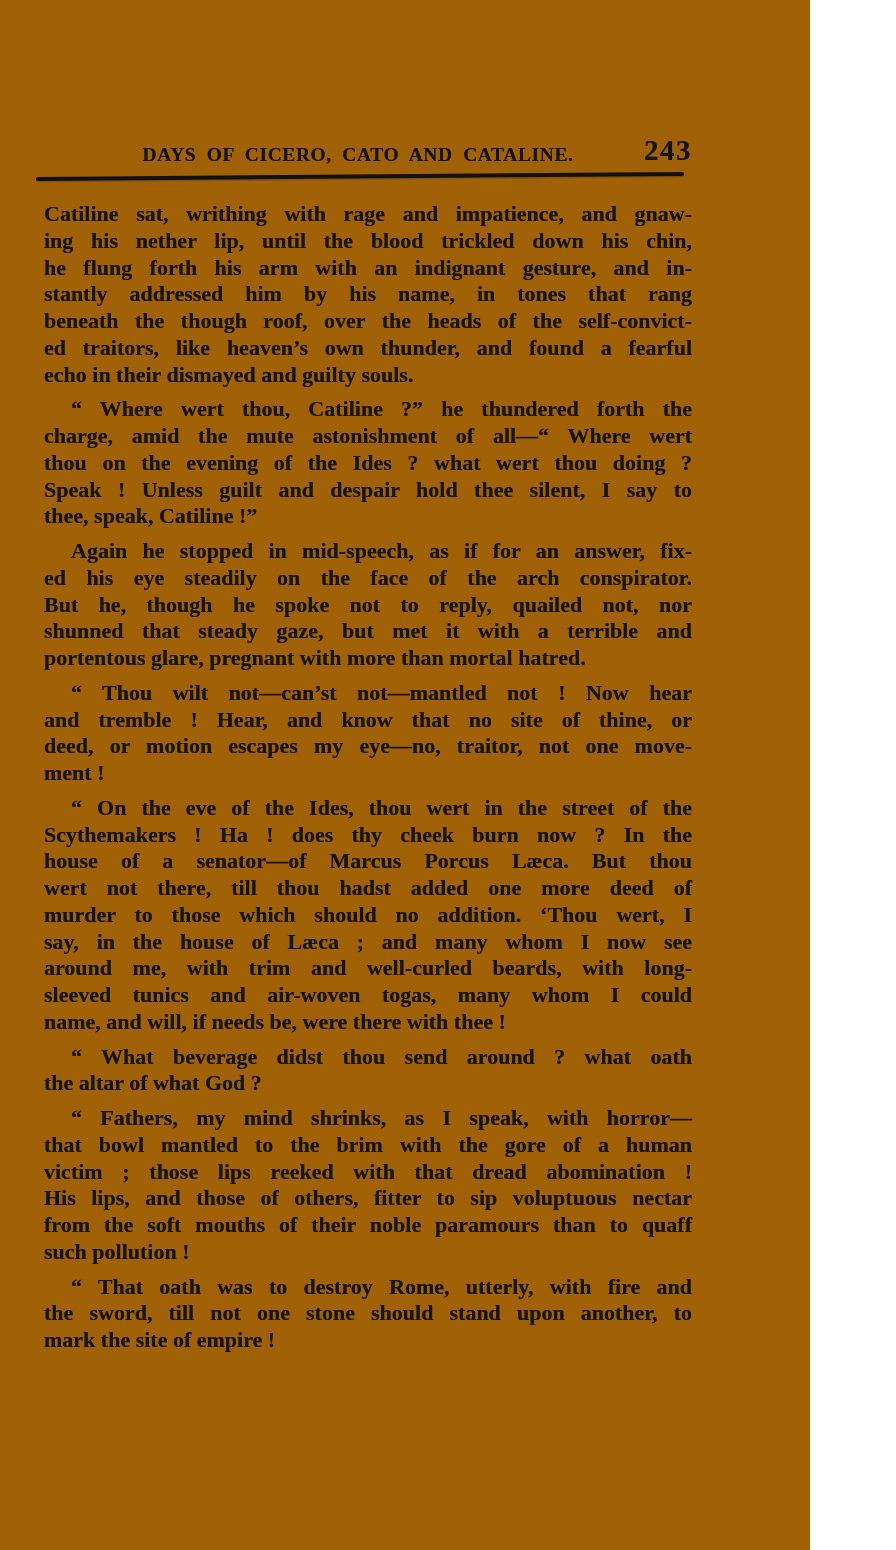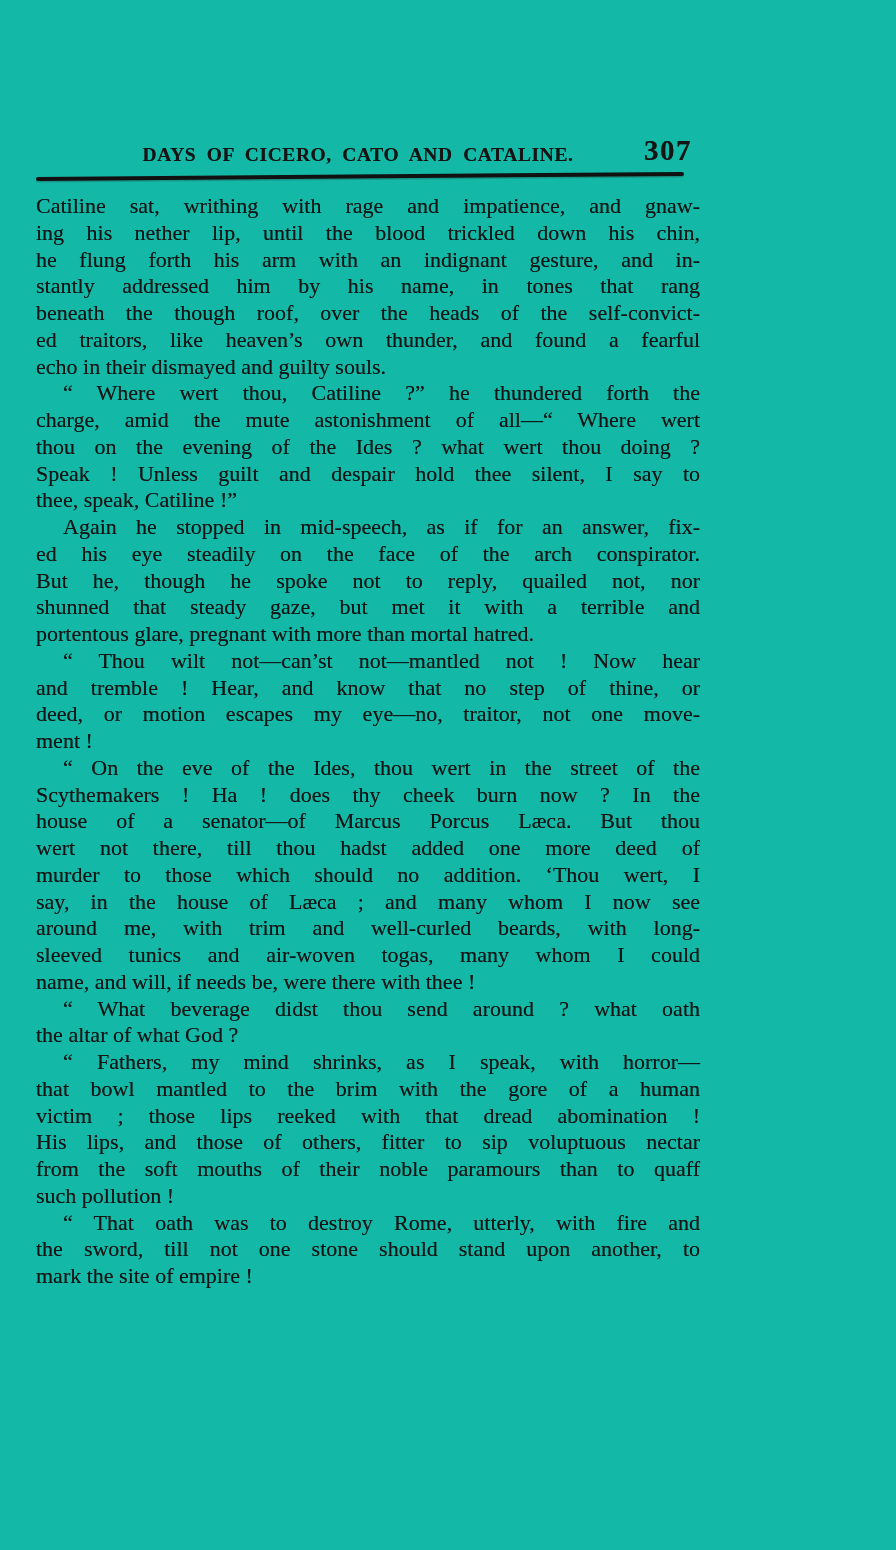--- a/index.html
+++ b/index.html
@@ -2,23 +2,23 @@
 <html><head>
 <meta charset="utf-8">
 <style>
   html, body {
     margin: 0;
     padding: 0;
     background: #ffffff;
   }
   .page {
     position: relative;
-    width: 896px;
+    width: 810px;
     height: 1550px;
-    background: #14b8a6;
+    background: #a16207;
     overflow: hidden;
     font-family: "Liberation Serif", serif;
     color: #141414;
   }
   .running-header {
     position: absolute;
     top: 140px;
     left: 36px;
     width: 664px;
     height: 34px;
@@ -58,38 +58,38 @@
   }
   .body-text {
     position: absolute;
     top: 193px;
     left: 36px;
     width: 664px;
     font-size: 22px;
     line-height: 26.75px;
     text-shadow: 0 0 0.55px rgba(0,0,0,0.5);
   }
-  .paragraph { margin: 0; }
+  .paragraph { margin: 8px; font-weight: bold; }
   .line {
     height: 26.75px;
     text-align: justify;
     text-align-last: justify;
     white-space: normal;
     overflow: visible;
   }
   .line.lastline { text-align-last: left; }
   .line.firstline.indented { padding-left: 27px; }
 </style>
 </head>
 <body>
 
 <div class="page">
   <header class="running-header">
     <div class="header-title">DAYS OF CICERO, CATO AND CATALINE.</div>
-    <div class="page-number">307</div>
+    <div class="page-number">243</div>
   </header>
 
   <div class="header-rule"></div>
 
   <main class="body-text">
       <div class="paragraph">
         <div class="line firstline">Catiline sat, writhing with rage and impatience, and gnaw-</div>
         <div class="line">ing his nether lip, until the blood trickled down his chin,</div>
         <div class="line">he flung forth his arm with an indignant gesture, and in-</div>
         <div class="line">stantly addressed him by his name, in tones that rang</div>
@@ -106,21 +106,21 @@
       </div>
       <div class="paragraph">
         <div class="line firstline indented">Again he stopped in mid-speech, as if for an answer, fix-</div>
         <div class="line">ed his eye steadily on the face of the arch conspirator.</div>
         <div class="line">But he, though he spoke not to reply, quailed not, nor</div>
         <div class="line">shunned that steady gaze, but met it with a terrible and</div>
         <div class="line lastline">portentous glare, pregnant with more than mortal hatred.</div>
       </div>
       <div class="paragraph">
         <div class="line firstline indented">“ Thou wilt not—can’st not—mantled not ! Now hear</div>
-        <div class="line">and tremble ! Hear, and know that no step of thine, or</div>
+        <div class="line">and tremble ! Hear, and know that no site of thine, or</div>
         <div class="line">deed, or motion escapes my eye—no, traitor, not one move-</div>
         <div class="line lastline">ment !</div>
       </div>
       <div class="paragraph">
         <div class="line firstline indented">“ On the eve of the Ides, thou wert in the street of the</div>
         <div class="line">Scythemakers ! Ha ! does thy cheek burn now ? In the</div>
         <div class="line">house of a senator—of Marcus Porcus Læca. But thou</div>
         <div class="line">wert not there, till thou hadst added one more deed of</div>
         <div class="line">murder to those which should no addition. ‘Thou wert, I</div>
         <div class="line">say, in the house of Læca ; and many whom I now see</div>

